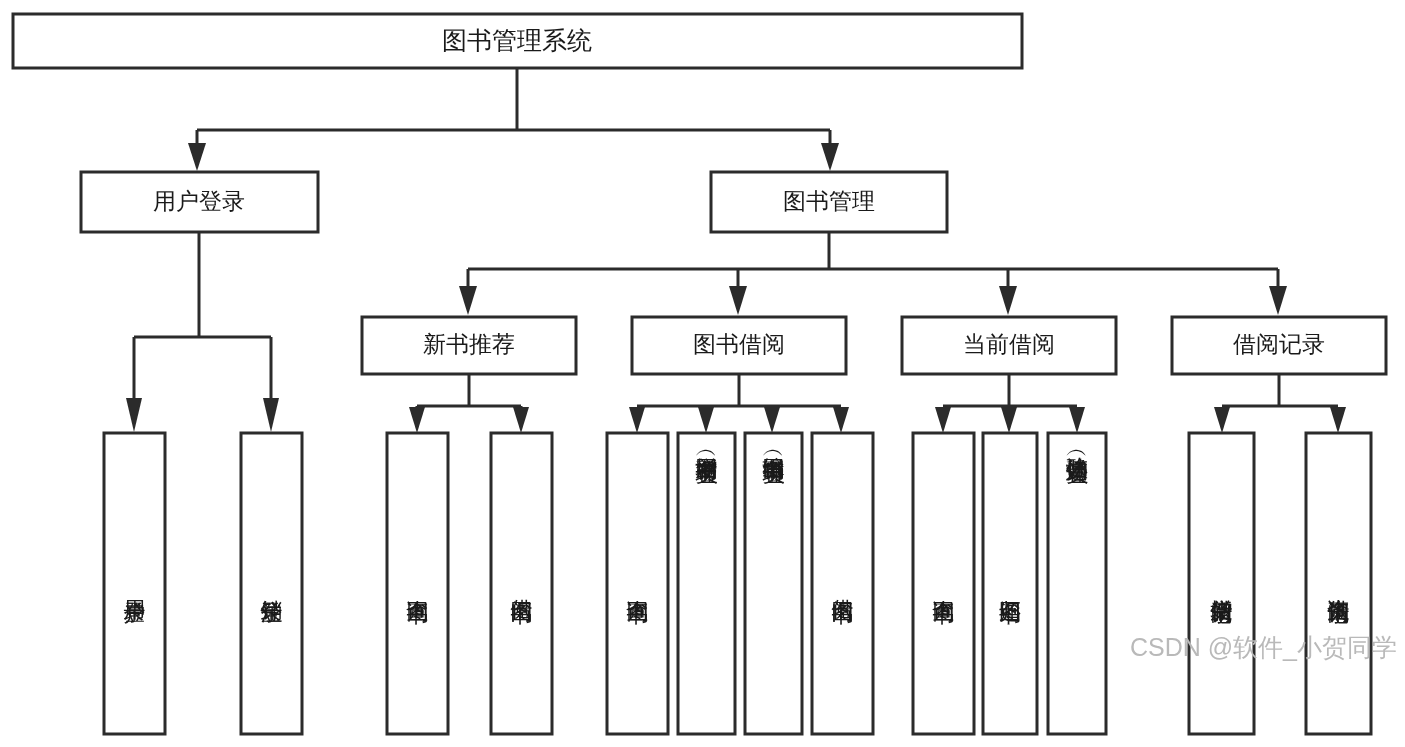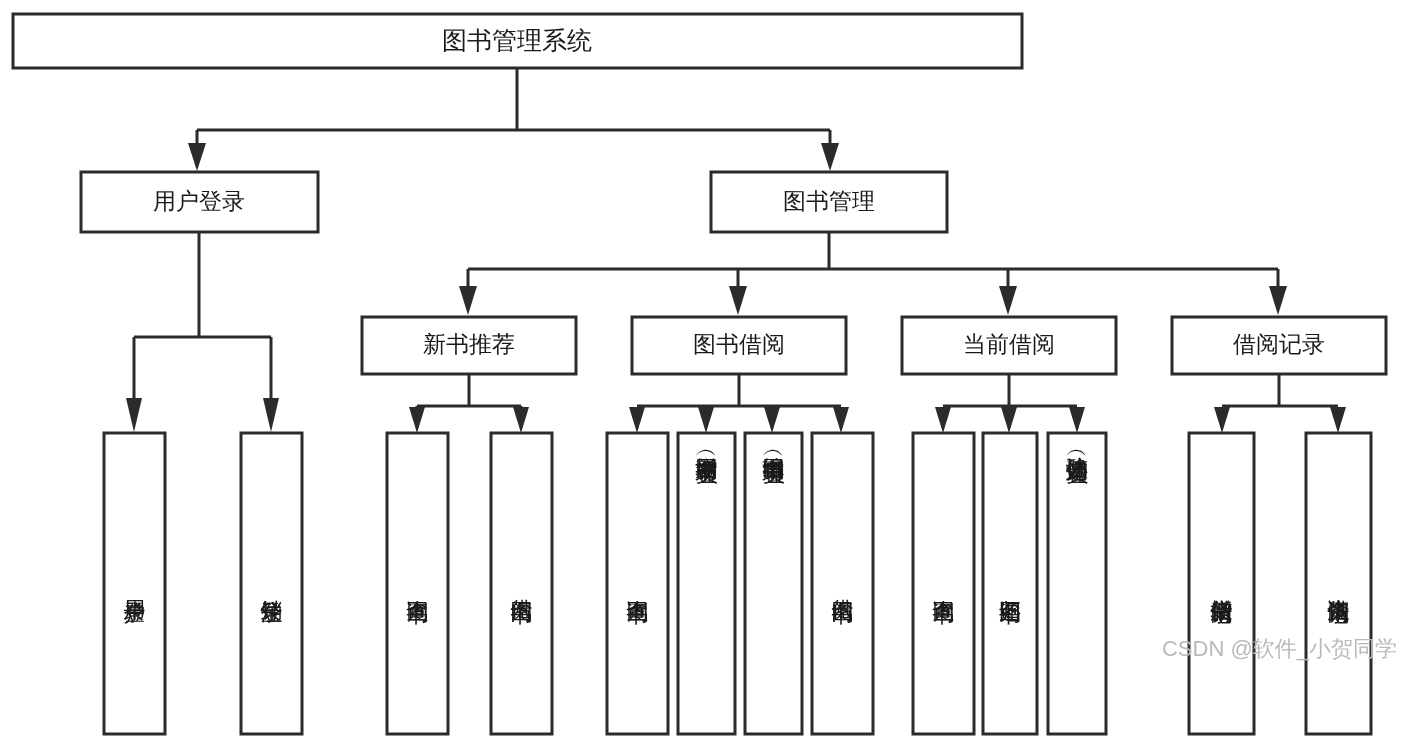--- a/index.html
+++ b/index.html
@@ -70,21 +70,21 @@
     writing-mode: vertical-rl;
     text-orientation: upright;
     white-space: nowrap;
     letter-spacing: 1px;
   }
   .watermark {
     position: absolute;
     right: 8px;
     bottom: 4px;
     font-family: "Liberation Sans", "DejaVu Sans", sans-serif;
-    font-size: 22px;
+    font-size: 25px;
     color: #b9b9b9;
     white-space: nowrap;
     pointer-events: none;
   }
 </style>
 </head>
 <body>
 
 <div id="diagram-root">
 

